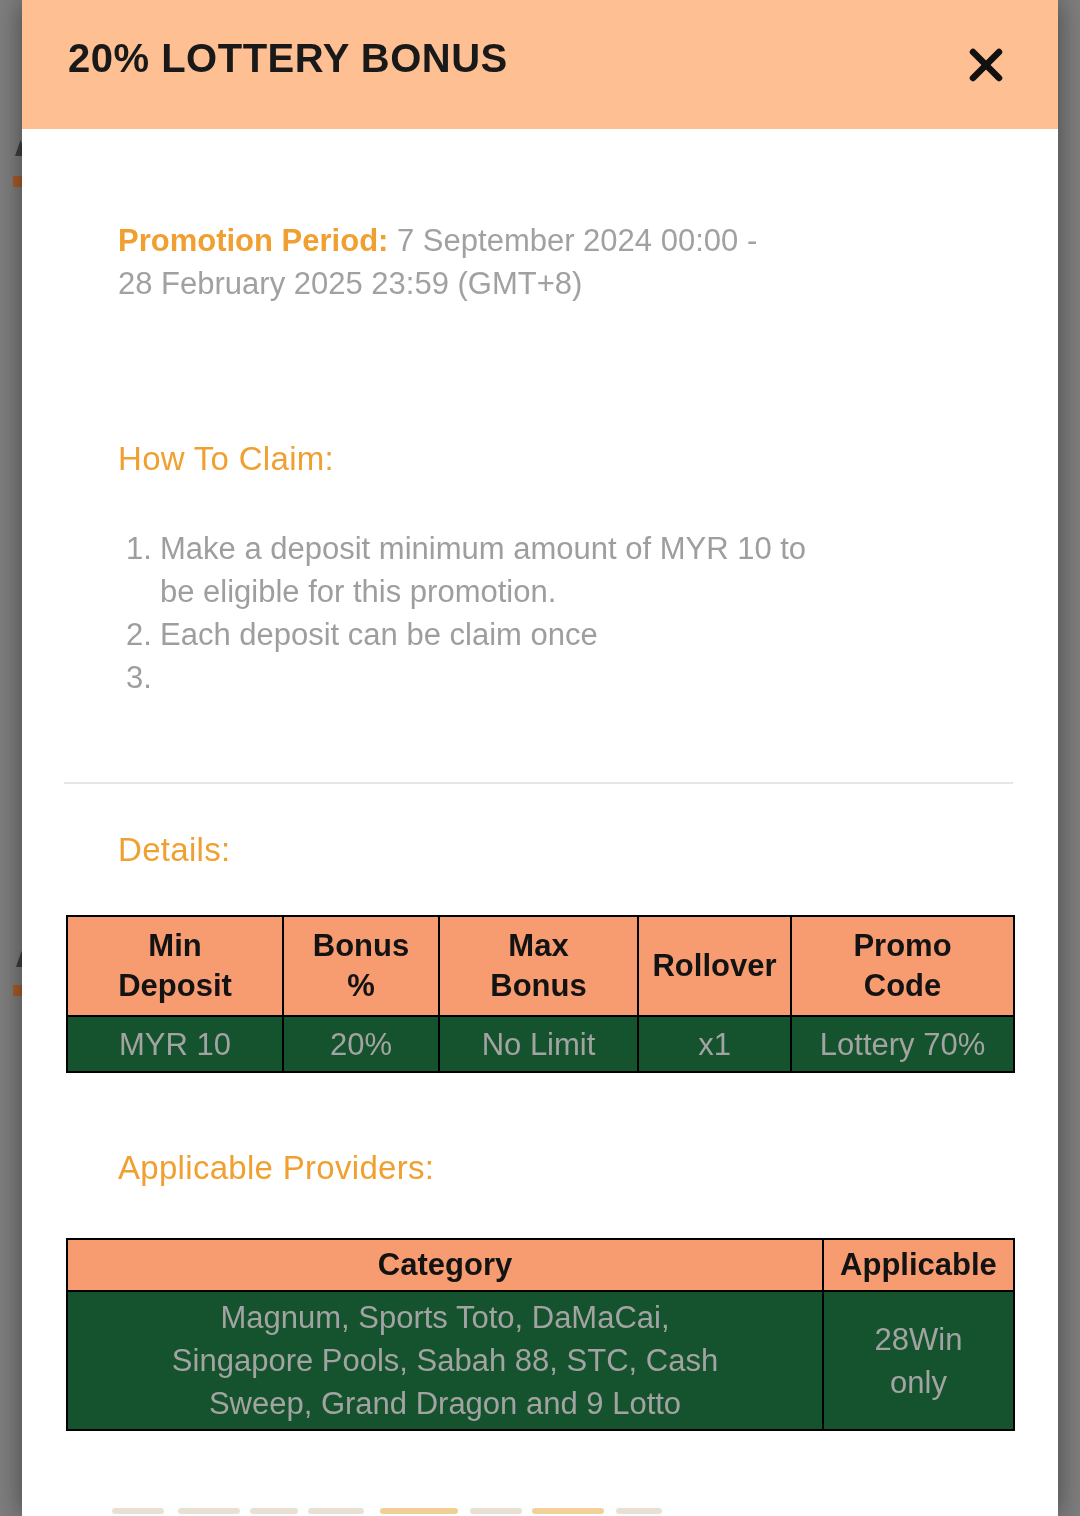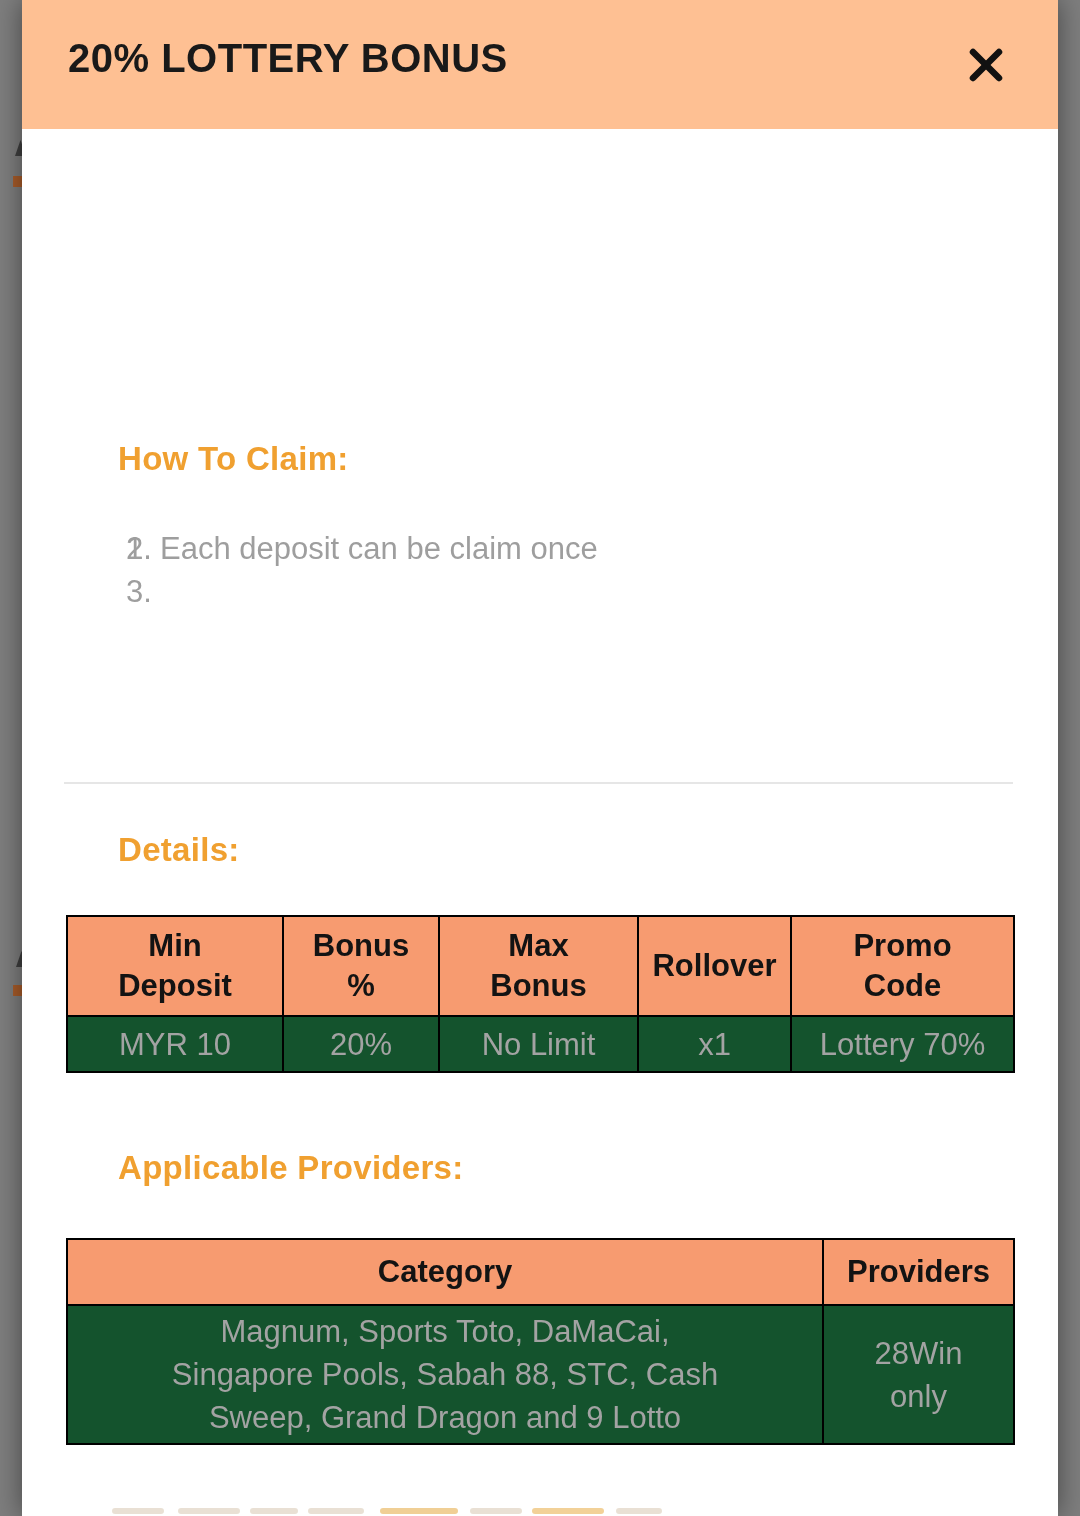--- a/index.html
+++ b/index.html
@@ -26,21 +26,21 @@
   }
   .close-btn{
     position:absolute;right:50px;top:50%;transform:translateY(-50%);
     width:44px;height:44px;background:transparent;border:none;padding:0;cursor:pointer;
     display:flex;align-items:center;justify-content:center;
   }
   .close-btn svg{display:block;}
 
   .abs{position:absolute;}
   .section-heading{
-    margin:0;font-size:33px;font-weight:700;color:#F0A030;letter-spacing:0.3px;
+    margin:0;font-size:33px;font-weight:400;color:#F0A030;letter-spacing:0.3px;
   }
   .promo-period{
     left:96px;top:219px;width:860px;margin:0;
     font-size:31px;line-height:43px;white-space:pre-line;color:#A1A1A1;
   }
   .promo-period .label{font-weight:700;color:#F0A030;}
 
   .claim-list{
     left:104px;top:527px;width:880px;margin:0;padding:0;list-style:none;
     font-size:31px;line-height:43px;color:#9E9E9E;
@@ -59,21 +59,21 @@
     background:#F79B70;color:#131313;font-weight:700;line-height:40px;
     padding:9px 2px;border:2px solid #000;white-space:pre-line;text-align:center;vertical-align:middle;
   }
   .promo-table td{
     background:#14532d;color:#A3A3A3;text-align:center;vertical-align:middle;
     padding:4px 2px;border:2px solid #000;white-space:pre-line;line-height:43px;
   }
   .details-table{left:44px;top:915px;width:947px;}
   .details-table td{height:46px;}
   .providers-table{left:44px;top:1238px;width:947px;}
-  .providers-table th{padding:12px 2px;}
+  .providers-table th{padding:5px 2px;}
 
   
   .cutoff{left:66px;top:1505px;width:640px;height:11px;opacity:0.55;}
   .cutoff span{position:absolute;top:3px;height:6px;border-radius:3px;background:#D8C8B2;}
   .cutoff .c1{left:24px;width:52px;}
   .cutoff .c2{left:90px;width:62px;}
   .cutoff .c3{left:162px;width:48px;}
   .cutoff .c4{left:220px;width:56px;}
   .cutoff .c5{left:292px;width:78px;background:#E5A93F;}
   .cutoff .c6{left:382px;width:52px;}
@@ -95,25 +95,28 @@
     <div class="modal-header">
       <h1 class="modal-title">20% LOTTERY BONUS</h1>
       <button class="close-btn" aria-label="Close">
         <svg width="38" height="38" viewBox="0 0 38 38">
           <line x1="6" y1="6" x2="32" y2="32" stroke="#111" stroke-width="6.5" stroke-linecap="round"></line>
           <line x1="32" y1="6" x2="6" y2="32" stroke="#111" stroke-width="6.5" stroke-linecap="round"></line>
         </svg>
       </button>
     </div>
 
+    <p class="abs promo-period"><span class="label">Promotion Period:</span> <span>7 September 2024 00:00 -
+28 February 2025 23:59 (GMT+8)</span></p>
 
     <h2 class="abs section-heading" style="left:96px;top:440px;">How To Claim:</h2>
 
     <ol class="abs claim-list">
-      <li><span class="num">1.</span></li>
+      <li><span class="num">1.</span><span>Make a deposit minimum amount of MYR 10 to
+be eligible for this promotion.</span></li>
       <li><span class="num">2.</span><span>Each deposit can be claim once</span></li>
       <li><span class="num">3.</span></li>
     </ol>
 
     <div class="abs divider"></div>
 
     <h2 class="abs section-heading" style="left:96px;top:831px;">Details:</h2>
 
     <table class="abs promo-table details-table">
       <colgroup>
@@ -150,21 +153,21 @@
     <h2 class="abs section-heading" style="left:96px;top:1149px;">Applicable Providers:</h2>
 
     <table class="abs promo-table providers-table">
       <colgroup>
         <col style="width:756px">
           <col style="width:191px">
       </colgroup>
       <thead>
         <tr>
           <th>Category</th>
-          <th>Providers</th>
+          <th>Applicable</th>
         </tr>
       </thead>
       <tbody>
         <tr>
           <td>Magnum, Sports Toto, DaMaCai,
 Singapore Pools, Sabah 88, STC, Cash
 Sweep, Grand Dragon and 9 Lotto</td>
           <td>28Win
 only</td>
         </tr>

